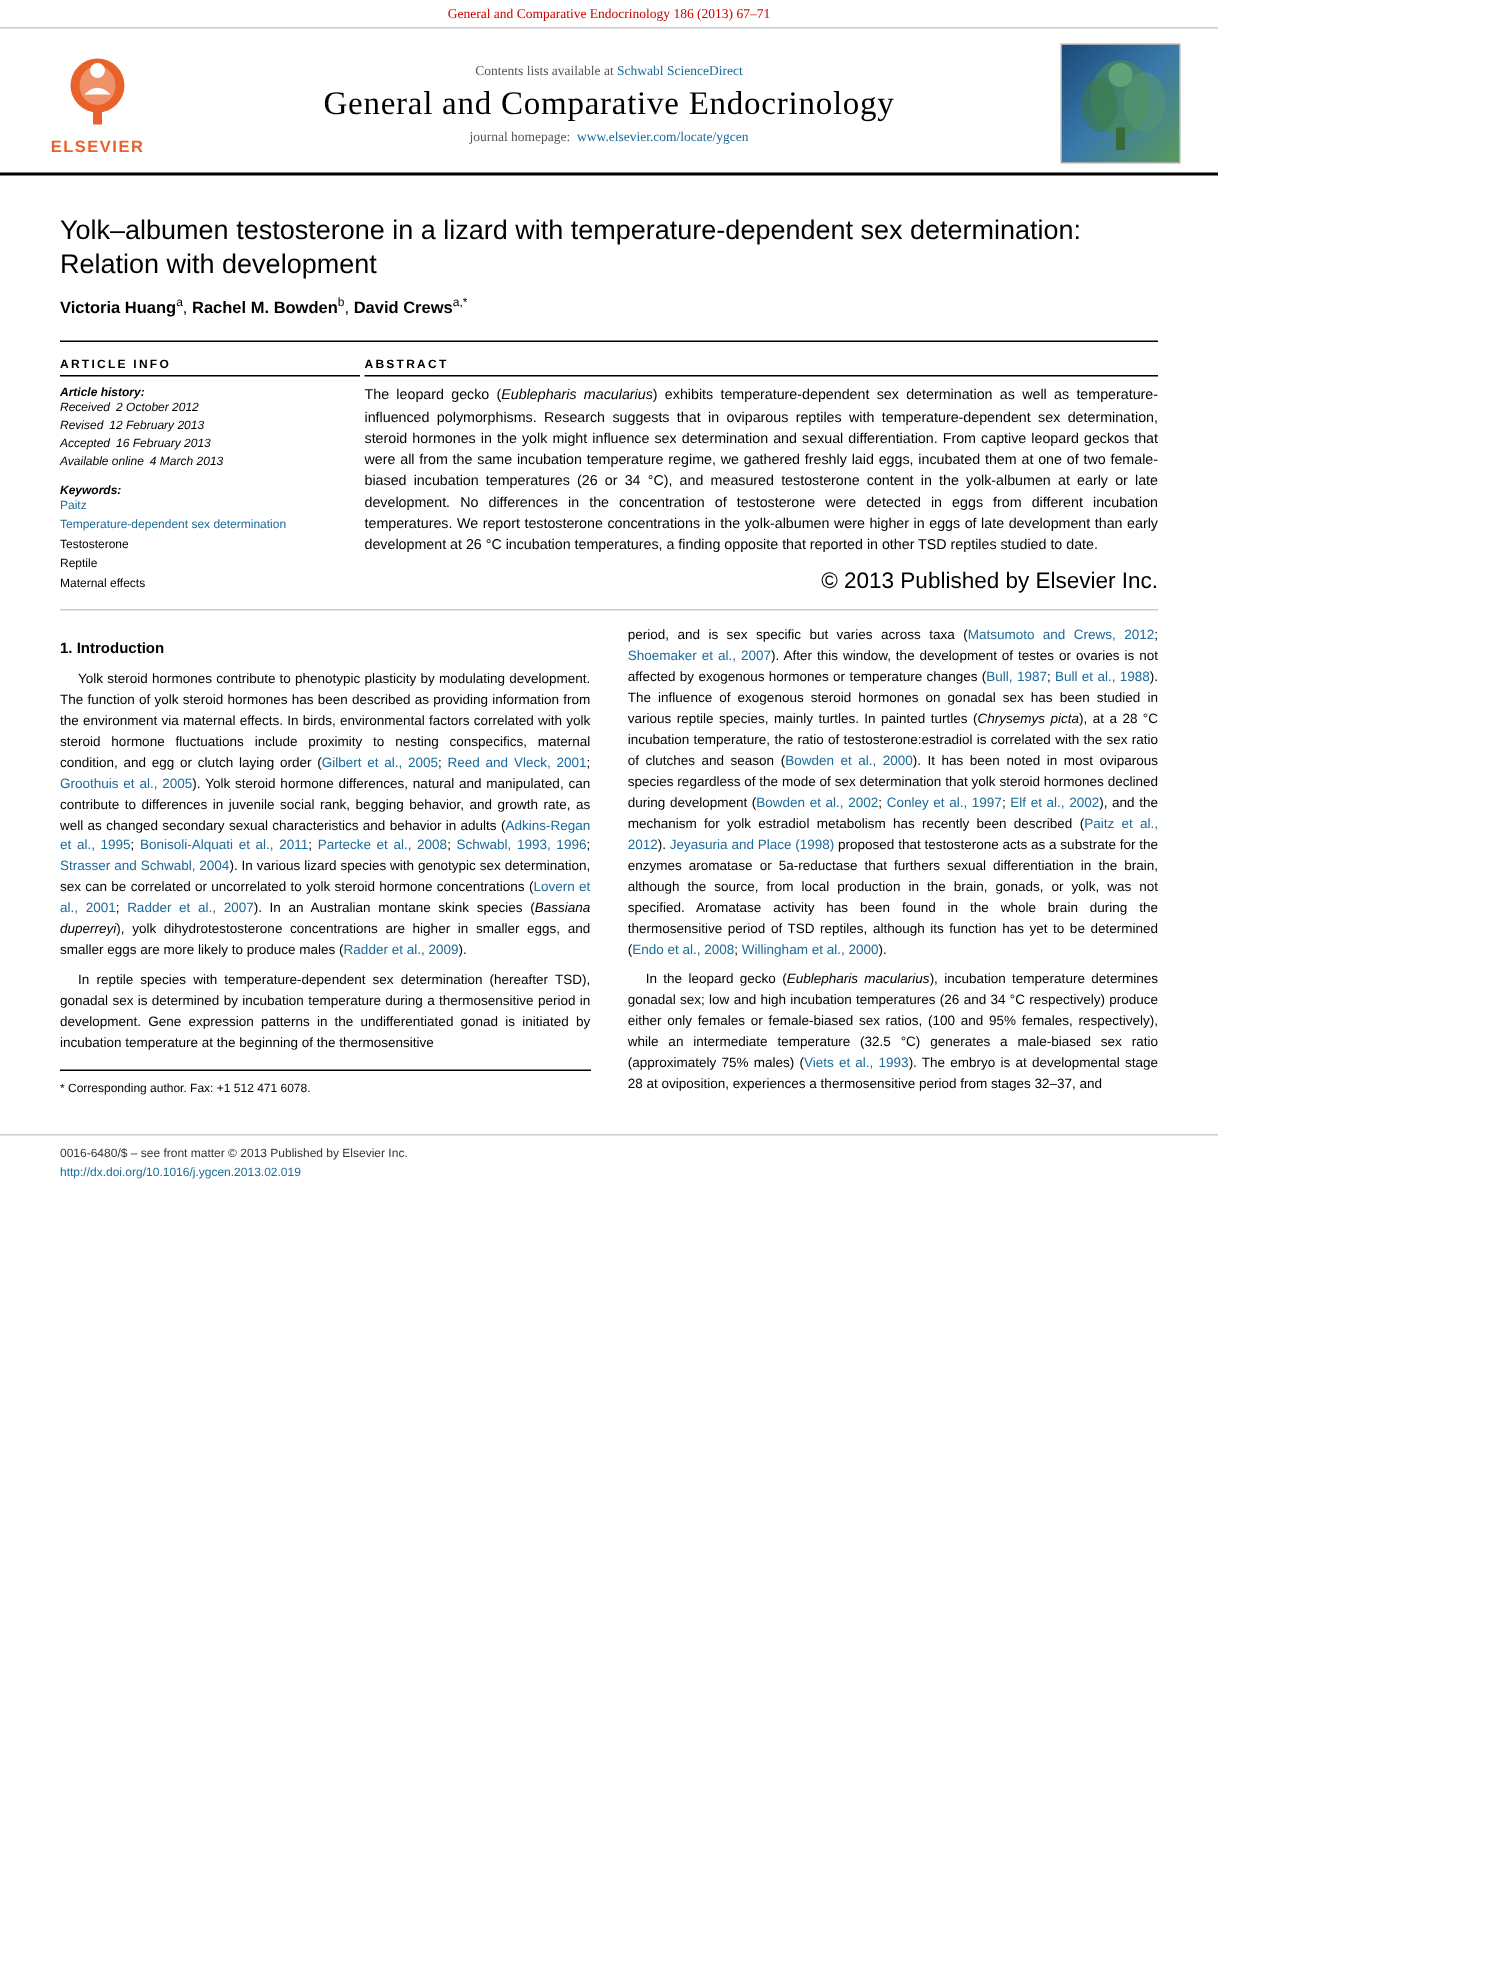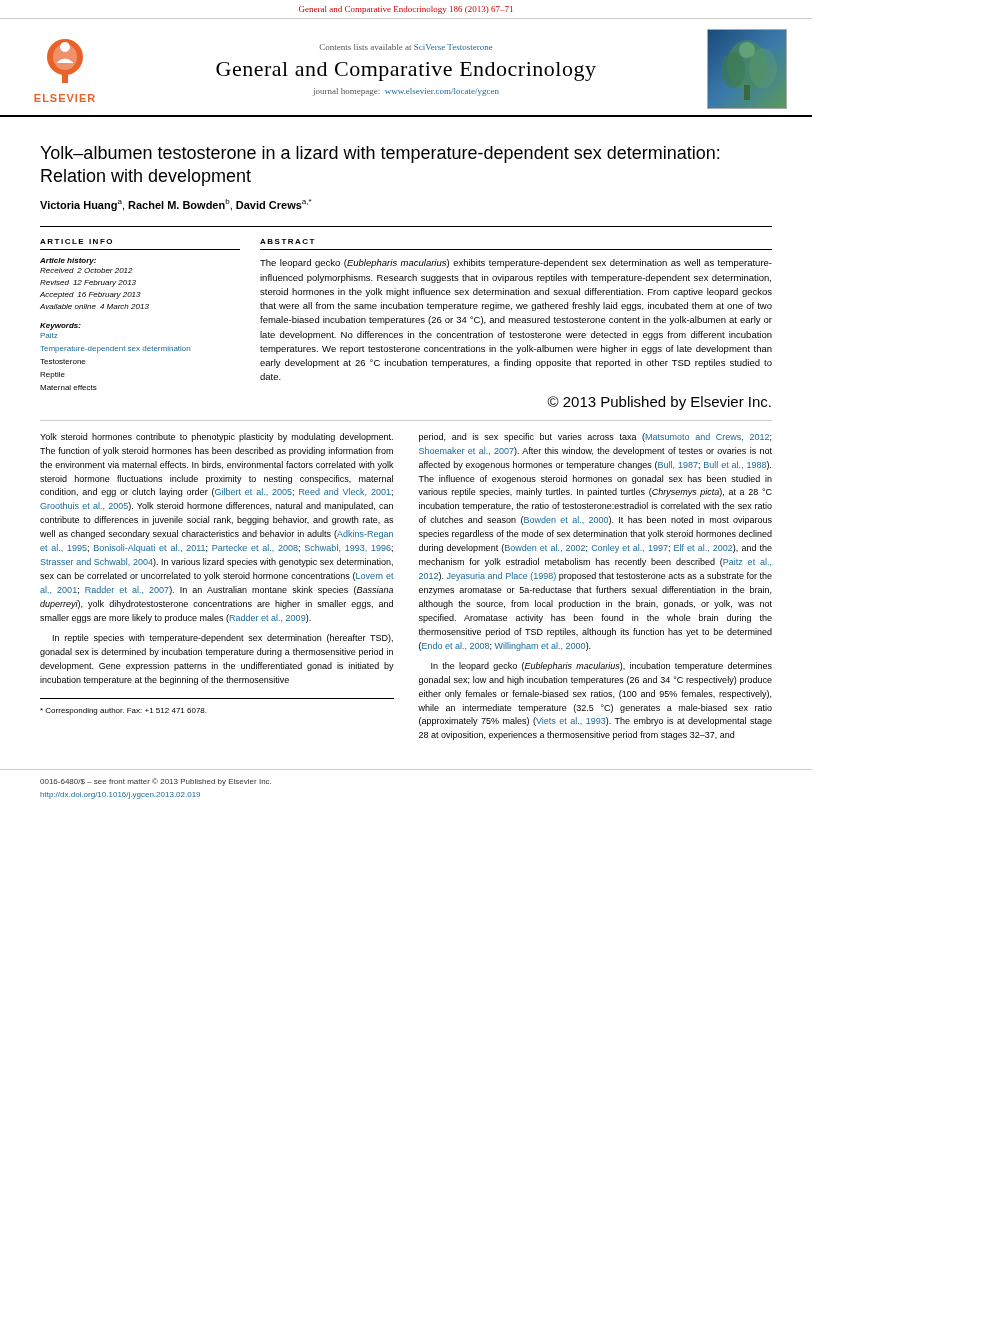--- a/index.html
+++ b/index.html
@@ -149,21 +149,21 @@
     }
     .affil-sup {
       font-size: 7px;
       vertical-align: super;
       font-style: normal;
     }
 
     
     .two-col-section {
       display: flex;
-      gap: 20px;
+      gap: 3px;
       padding: 10px 0;
       border-bottom: 1px solid #ccc;
     }
     .col-left {
       width: 200px;
       flex-shrink: 0;
     }
     .col-right {
       flex: 1;
     }
@@ -335,21 +335,21 @@
 
         <circle cx="30" cy="12" r="5" fill="white"></circle>
         <path d="M22 28 Q30 20 38 28" stroke="white" fill="white" stroke-width="1"></path>
       </svg>
       <span class="elsevier-label">ELSEVIER</span>
     </div>
 
     <div class="journal-header-center">
       <div class="sciverse-line">
         <span>Contents lists available at</span>
-        <a class="sciverse-link" href="#"><span>SciVerse Testosterone</span></a>
+        <a class="sciverse-link" href="#"><span>Schwabl ScienceDirect</span></a>
       </div>
       <div class="journal-title">General and Comparative Endocrinology</div>
       <div class="journal-homepage">
         <span>journal homepage:</span>&nbsp;
         <a class="journal-homepage-link" href="#"><span>www.elsevier.com/locate/ygcen</span></a>
       </div>
     </div>
 
     <div class="journal-header-right">
       <div class="cover-image">
@@ -426,20 +426,21 @@
           The leopard gecko (<span class="abstract-italic">Eublepharis macularius</span>) exhibits temperature-dependent sex determination as well as temperature-influenced polymorphisms. Research suggests that in oviparous reptiles with temperature-dependent sex determination, steroid hormones in the yolk might influence sex determination and sexual differentiation. From captive leopard geckos that were all from the same incubation temperature regime, we gathered freshly laid eggs, incubated them at one of two female-biased incubation temperatures (26 or 34 °C), and measured testosterone content in the yolk-albumen at early or late development. No differences in the concentration of testosterone were detected in eggs from different incubation temperatures. We report testosterone concentrations in the yolk-albumen were higher in eggs of late development than early development at 26 °C incubation temperatures, a finding opposite that reported in other TSD reptiles studied to date.
         </div>
         <div class="copyright-line">© 2013 Published by Elsevier Inc.</div>
       </div>
     </div>
 
     <div class="article-body">
       <div class="two-col-body">
 
         <div class="body-col">
+          <div class="section-title">1. Introduction</div>
 
           <div class="body-para">
             Yolk steroid hormones contribute to phenotypic plasticity by modulating development. The function of yolk steroid hormones has been described as providing information from the environment via maternal effects. In birds, environmental factors correlated with yolk steroid hormone fluctuations include proximity to nesting conspecifics, maternal condition, and egg or clutch laying order (<a class="ref-link" href="#">Gilbert et al., 2005</a>; <a class="ref-link" href="#">Reed and Vleck, 2001</a>; <a class="ref-link" href="#">Groothuis et al., 2005</a>). Yolk steroid hormone differences, natural and manipulated, can contribute to differences in juvenile social rank, begging behavior, and growth rate, as well as changed secondary sexual characteristics and behavior in adults (<a class="ref-link" href="#">Adkins-Regan et al., 1995</a>; <a class="ref-link" href="#">Bonisoli-Alquati et al., 2011</a>; <a class="ref-link" href="#">Partecke et al., 2008</a>; <a class="ref-link" href="#">Schwabl, 1993, 1996</a>; <a class="ref-link" href="#">Strasser and Schwabl, 2004</a>). In various lizard species with genotypic sex determination, sex can be correlated or uncorrelated to yolk steroid hormone concentrations (<a class="ref-link" href="#">Lovern et al., 2001</a>; <a class="ref-link" href="#">Radder et al., 2007</a>). In an Australian montane skink species (<span class="body-italic">Bassiana duperreyi</span>), yolk dihydrotestosterone concentrations are higher in smaller eggs, and smaller eggs are more likely to produce males (<a class="ref-link" href="#">Radder et al., 2009</a>).
           </div>
 
           <div class="body-para">
             In reptile species with temperature-dependent sex determination (hereafter TSD), gonadal sex is determined by incubation temperature during a thermosensitive period in development. Gene expression patterns in the undifferentiated gonad is initiated by incubation temperature at the beginning of the thermosensitive
           </div>
 
           <div class="footnotes">

